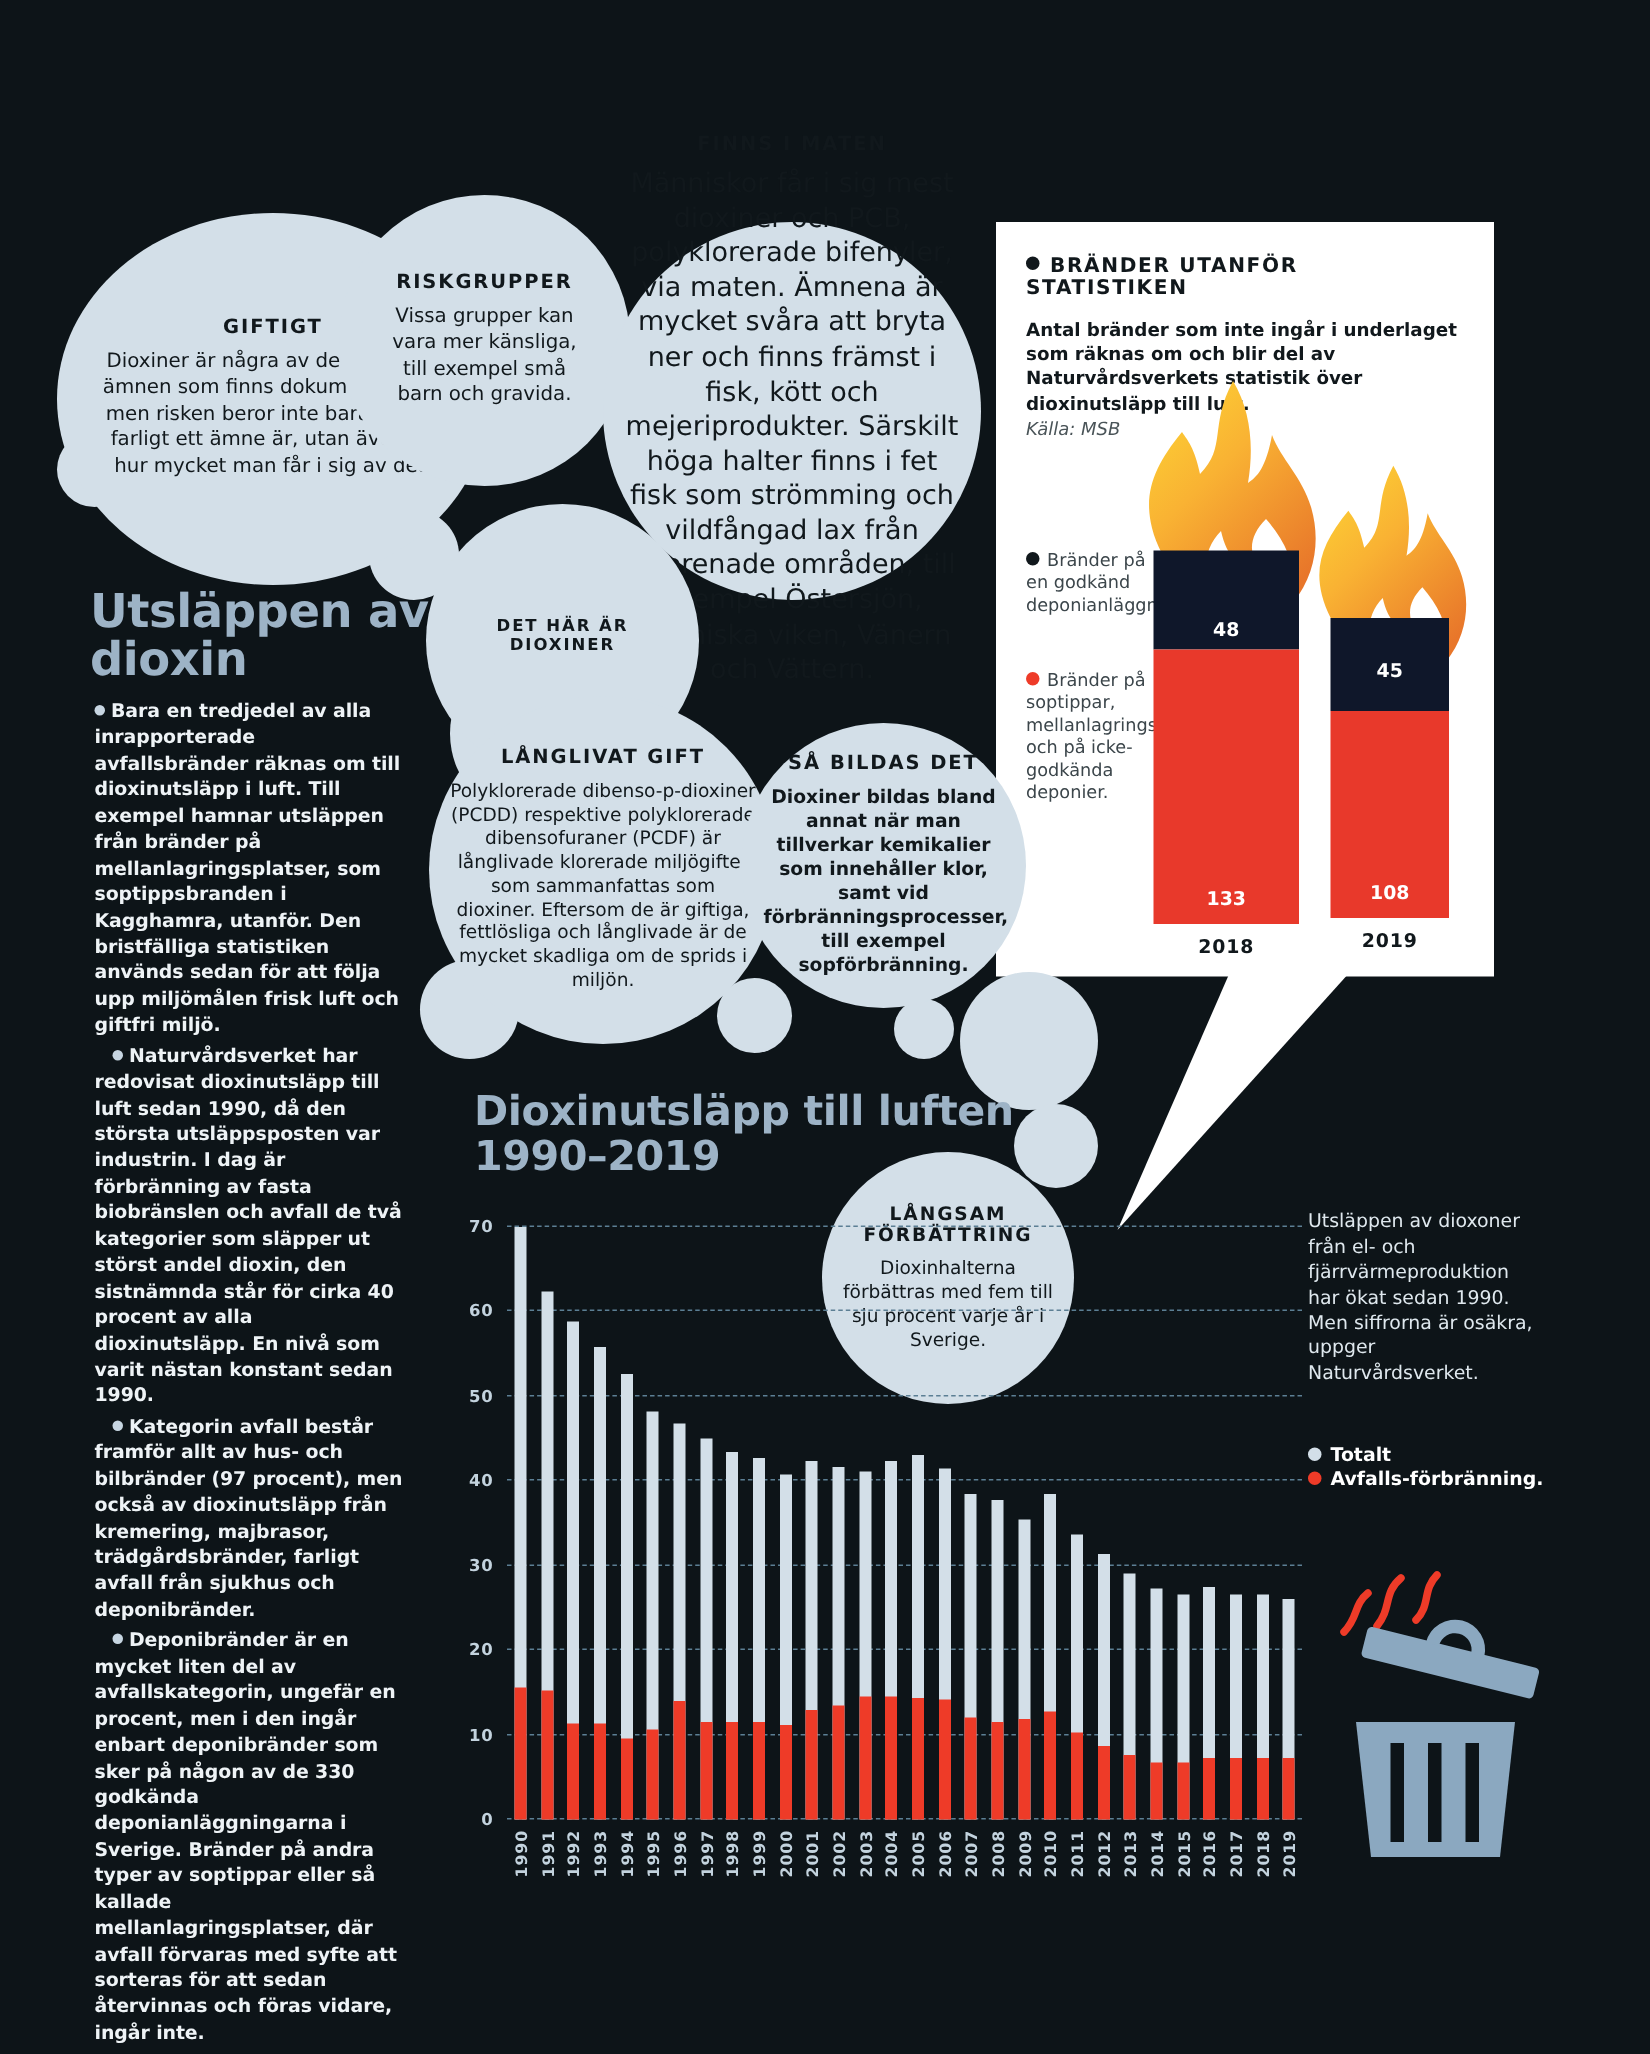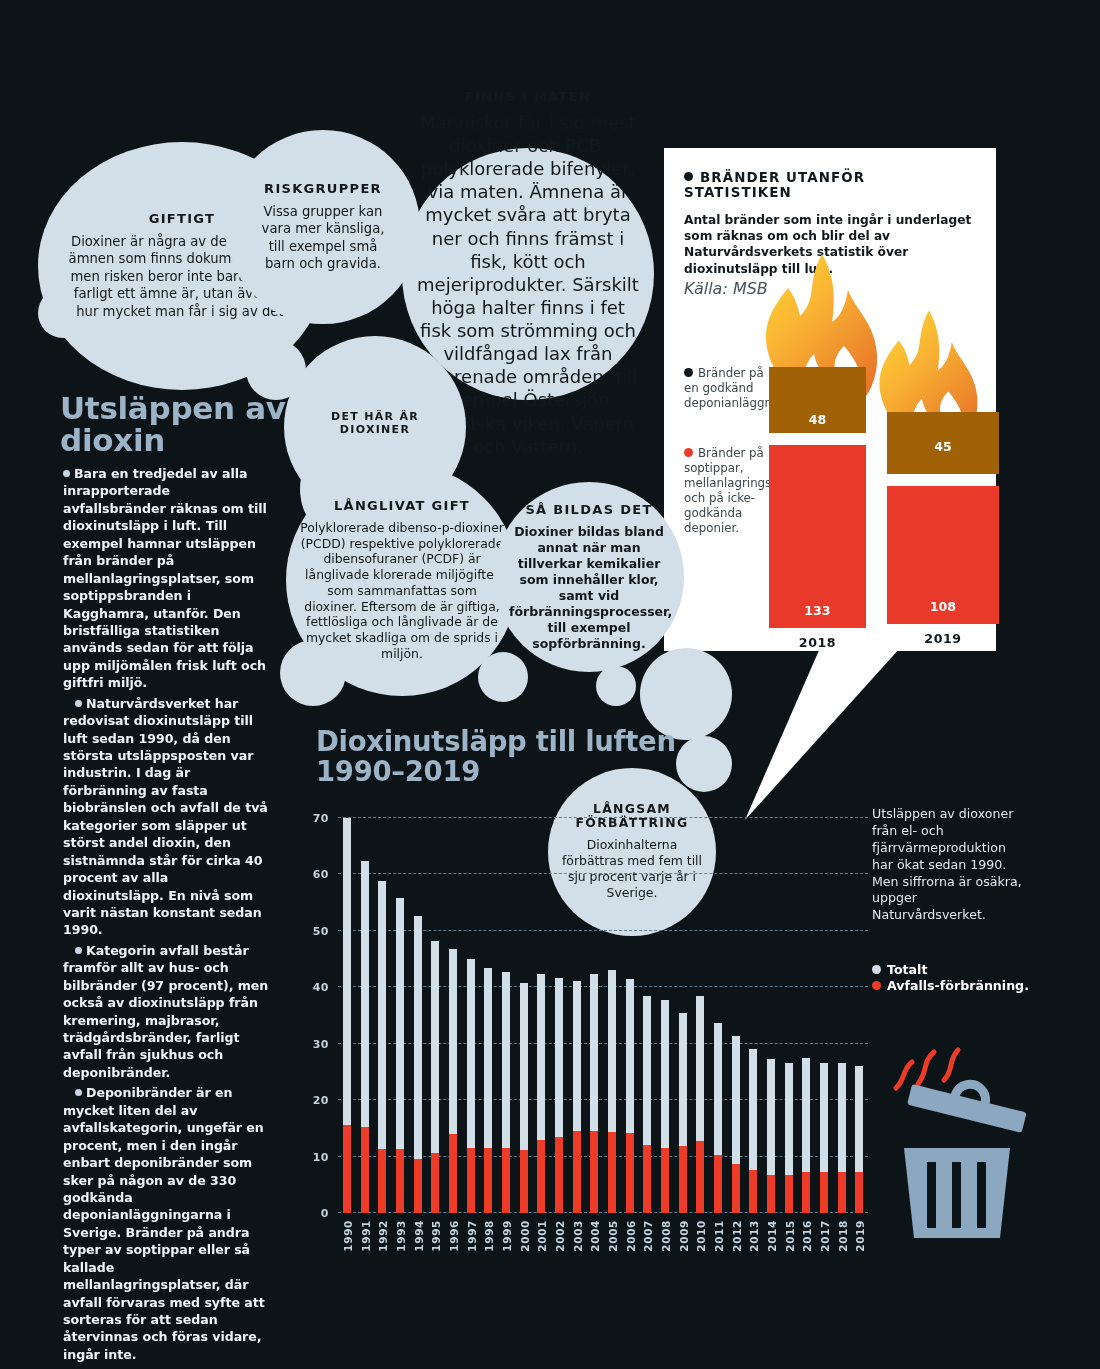--- a/index.html
+++ b/index.html
@@ -52,28 +52,28 @@
     margin:0;padding:22px 20px 0 20px;font-size:13.4px;font-weight:700;
     letter-spacing:1.1px;color:#11181c;
   }
   #inset h2 .bdot{display:inline-block;width:9px;height:9px;border-radius:50%;
     background:#11181c;margin-right:7px;vertical-align:1px;}
   #inset .lede{
     margin:0;padding:12px 22px 0 20px;font-size:12.2px;line-height:1.33;
     font-weight:700;color:#11181c;
   }
   #inset .src{
-    margin:0;padding:2px 8px 0 20px;font-size:16px;font-style:italic;color:#4a5458;
+    margin:0;padding:2px 8px 0 20px;font-size:12px;font-style:italic;color:#4a5458;
   }
   .inset-legend{position:absolute;left:20px;font-size:11.8px;line-height:1.28;color:#3c464b;width:90px;}
   .inset-legend .ld{display:inline-block;width:9px;height:9px;border-radius:50%;margin-right:5px;}
 
   .ibar{position:absolute;}
-  .ibar .seg-dark{background:#a16207;position:relative;}
-  .ibar .seg-red{background:#e8392b;position:relative;margin-top:12px;}
+  .ibar .seg-dark{background:#0f172a;position:relative;}
+  .ibar .seg-red{background:#e8392b;position:relative;}
   .ibar .val{position:absolute;left:0;right:0;text-align:center;color:#fff;
     font-size:12.6px;font-weight:700;}
   .ibar .yr{position:absolute;left:0;right:0;text-align:center;color:#11181c;
     font-size:12.6px;font-weight:700;top:100%;margin-top:7px;letter-spacing:0.6px;}
 
   
   #chart-title{
     left:316px;top:727px;width:400px;color:#9db3c6;
     font-weight:700;font-size:27.5px;line-height:1.08;letter-spacing:-0.3px;
   }
@@ -137,21 +137,21 @@
   <div class="ibar" style="left:105px;top:219px;width:97px;">
     <div class="seg-dark" style="height:66px;">
       <div class="val" style="bottom:6px;">48</div>
     </div>
     <div class="seg-red" style="height:183px;">
       <div class="val" style="bottom:10px;">133</div>
     </div>
     <div class="yr">2018</div>
   </div>
 
-  <div class="ibar" style="left:223px;top:264px;width:112px;">
+  <div class="ibar" style="left:223px;top:264px;width:79px;">
     <div class="seg-dark" style="height:62px;">
       <div class="val" style="bottom:20px;">45</div>
     </div>
     <div class="seg-red" style="height:138px;">
       <div class="val" style="bottom:10px;">108</div>
     </div>
     <div class="yr">2019</div>
   </div>
 </div>
 

